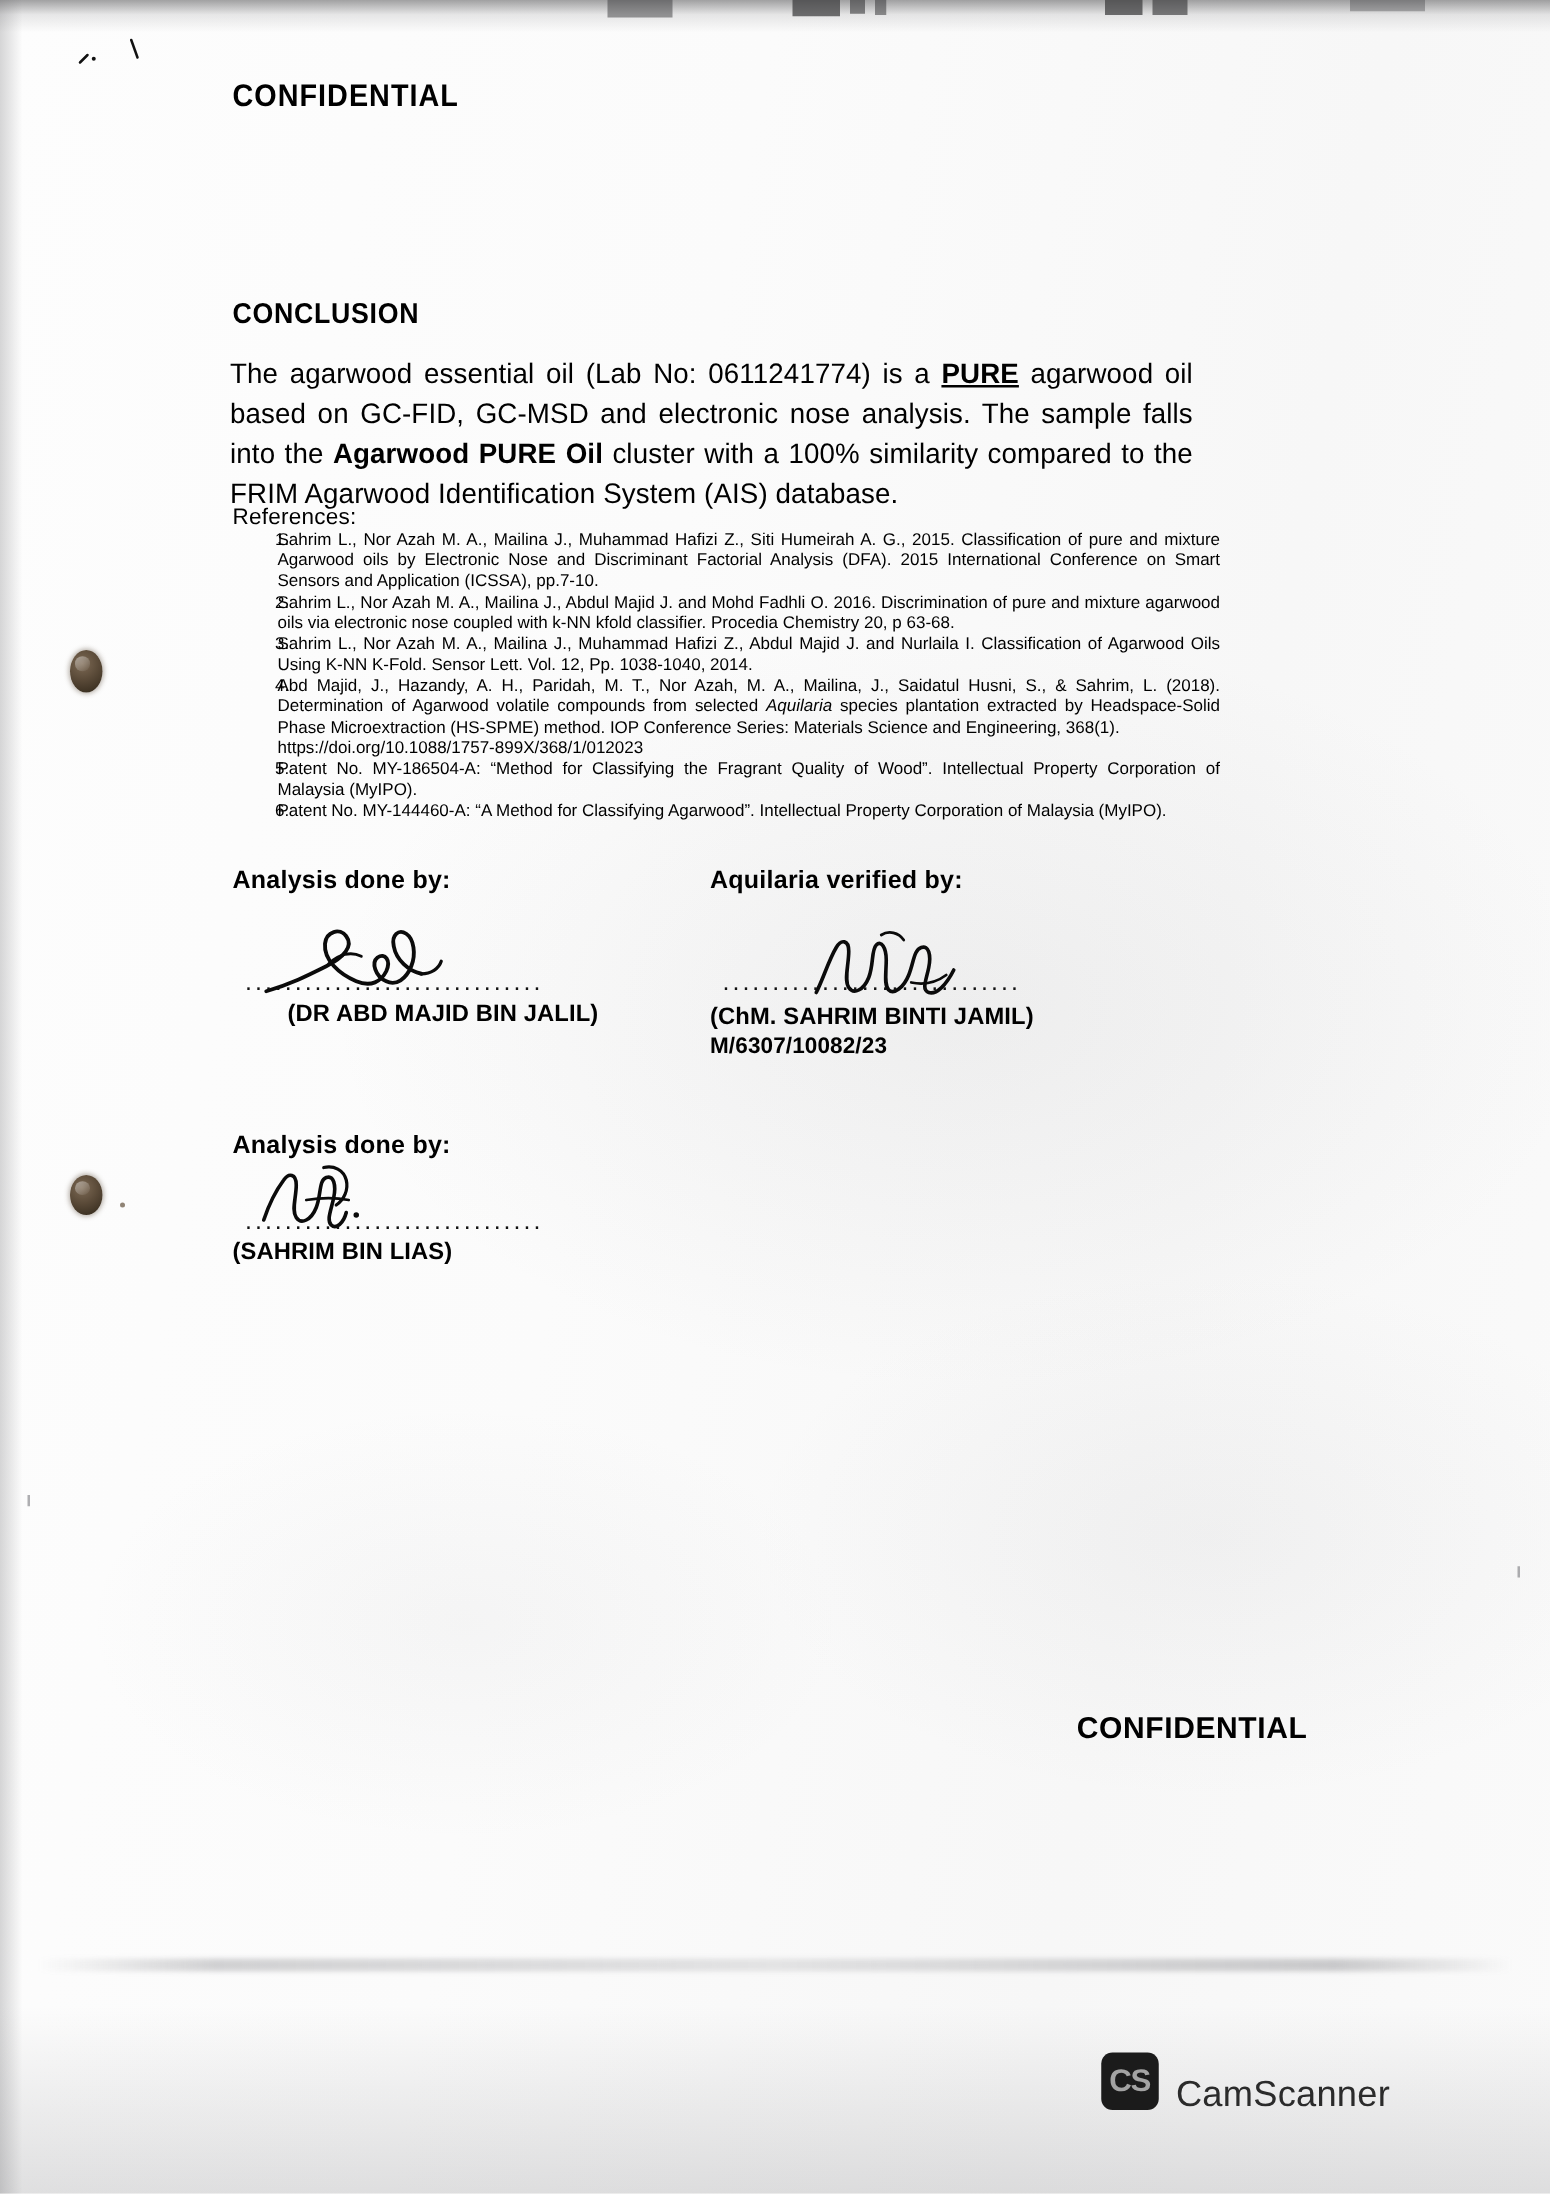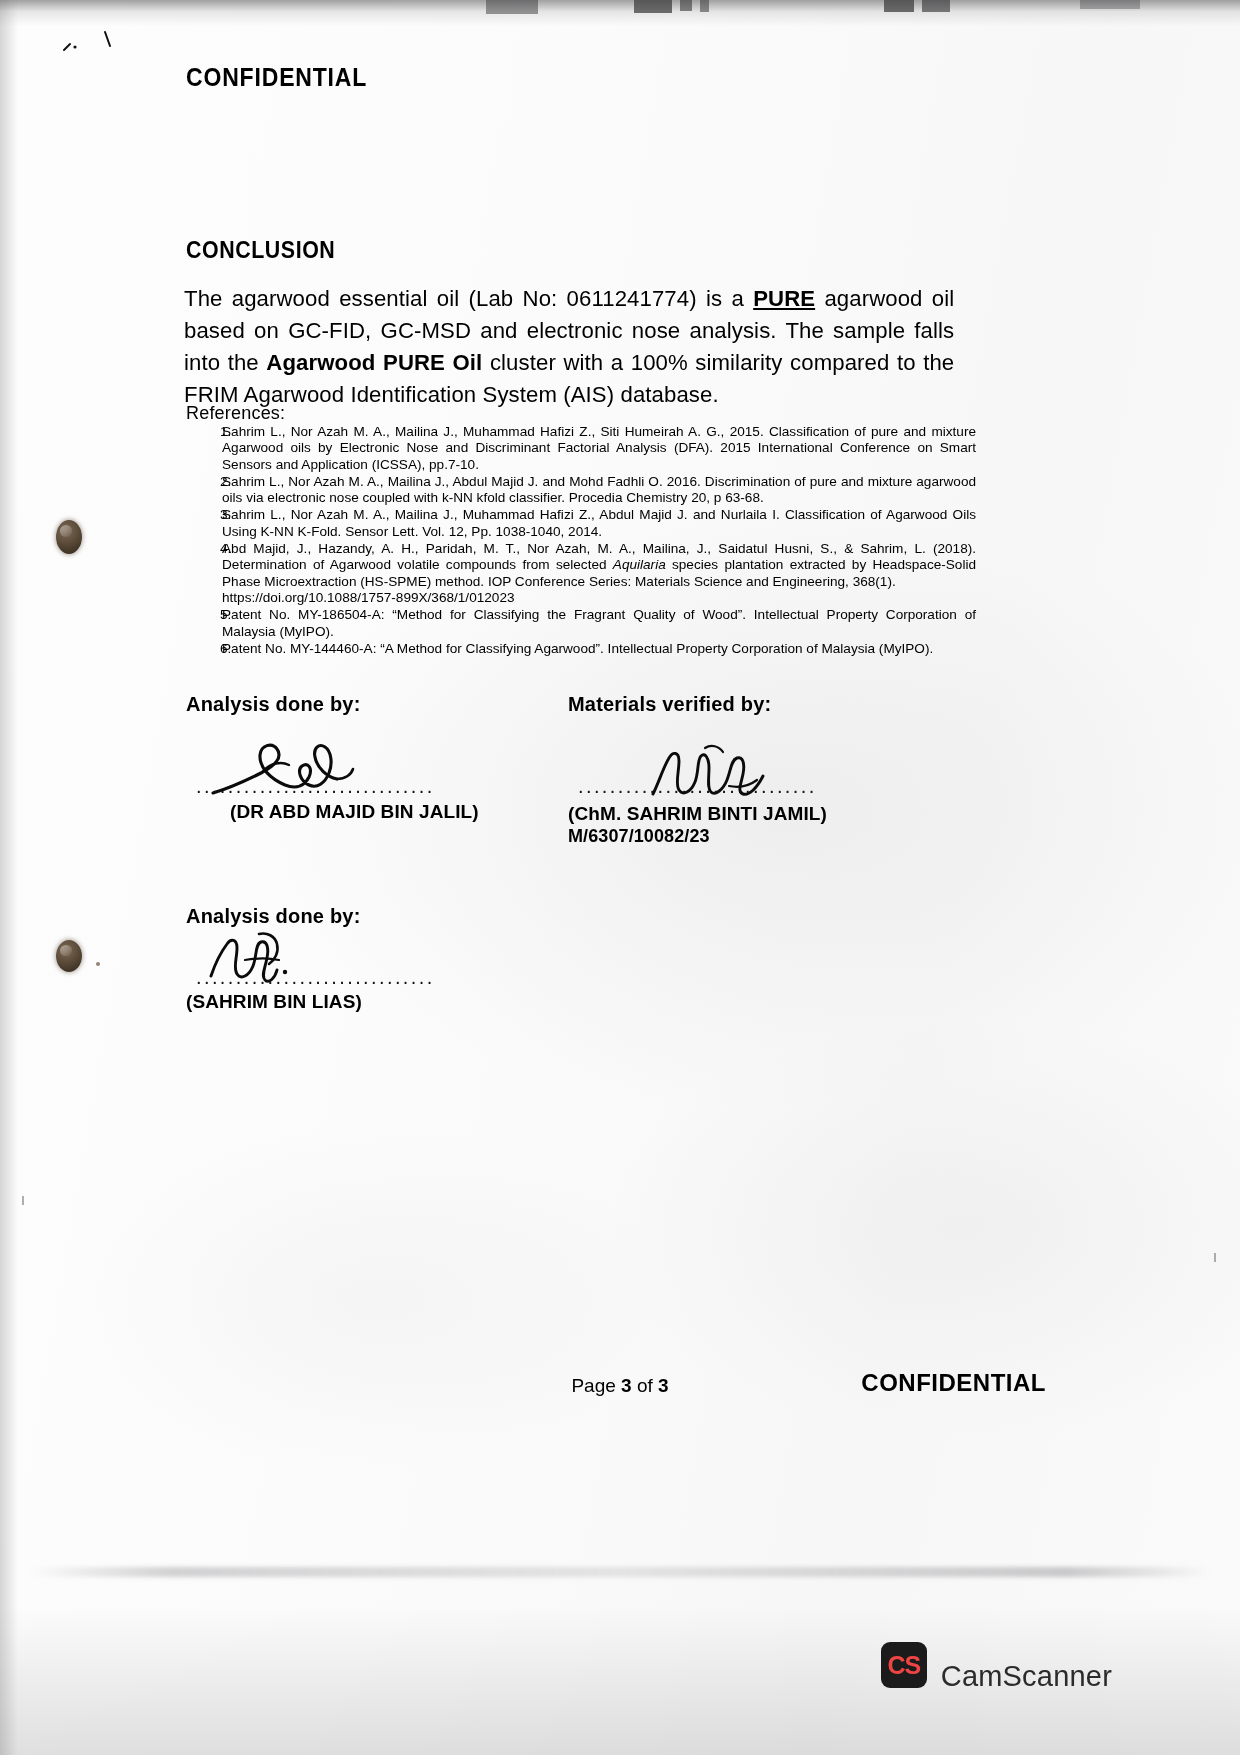--- a/index.html
+++ b/index.html
@@ -106,21 +106,21 @@
   .ftr-conf{
     position:absolute;right:186px;top:1369px;
     font-size:24px;font-weight:bold;letter-spacing:.5px;
   }
 
   
   .cam{position:absolute;right:120px;bottom:62px;display:flex;align-items:center;gap:14px;}
   .cam-logo{
     width:46px;height:46px;border-radius:9px;background:#1b1b1b;
     display:flex;align-items:center;justify-content:center;
-    color:#ef4444;font-size:25px;font-weight:bold;letter-spacing:-1px;
+    color:#a3a3a3;font-size:25px;font-weight:bold;letter-spacing:-1px;
   }
   .cam-txt{font-size:29px;color:#2b2b2b;letter-spacing:.2px;margin-top:23px;}
 </style>
 </head>
 <body>
 
 <div id="page"></div>
 <div class="edge-top"></div>
 <div class="edge-top-specks">
   <div class="speck" style="left:486px;top:0;width:52px;height:14px;opacity:.5"></div>
@@ -191,41 +191,40 @@
 
   <div class="sig-label" style="left:186px;top:693px;">Analysis done by:</div>
   <svg class="sigimg" style="left:205px;top:735px;" width="200" height="70" viewBox="0 0 200 70">
     <path d="M8 58 C28 52, 40 46, 56 38 C70 31, 78 22, 72 14 C67 7, 56 10, 55 20 C54 33, 66 44, 80 50 C92 55, 100 50, 104 42 C108 33, 103 27, 97 31 C92 35, 95 46, 104 50 C112 54, 120 48, 124 38 C128 28, 126 16, 120 12 C114 8, 108 13, 110 22 C112 33, 122 42, 132 44" stroke="#0b0b0b" stroke-width="3.1" fill="none" stroke-linecap="round" stroke-linejoin="round"></path>
     <path d="M58 36 C66 28, 76 26, 84 30" stroke="#0b0b0b" stroke-width="2.4" fill="none" stroke-linecap="round"></path>
     <path d="M132 44 C140 44, 146 40, 148 34" stroke="#0b0b0b" stroke-width="2.6" fill="none" stroke-linecap="round"></path>
   </svg>
   <div class="dots" style="left:196px;top:775px;">..............................</div>
   <div class="sig-name" style="left:186px;top:801px;margin-left:44px;">(DR ABD MAJID BIN JALIL)</div>
 
-  <div class="sig-label" style="left:568px;top:693px;">Materials verified by:</div>
+  <div class="sig-label" style="left:568px;top:693px;">Aquilaria verified by:</div>
   <svg class="sigimg" style="left:645px;top:742px;" width="140" height="62" viewBox="0 0 140 62">
     <path d="M8 52 C14 40, 18 26, 24 16 C28 9, 34 10, 34 19 C34 30, 30 42, 34 48 C38 54, 46 50, 50 40 C54 30, 52 18, 56 14 C60 10, 64 16, 64 26 C64 36, 62 46, 66 50 C70 54, 78 48, 82 38 C86 28, 86 18, 92 16 C98 14, 100 22, 98 32 C96 42, 92 50, 98 52 C104 54, 112 46, 118 34" stroke="#0b0b0b" stroke-width="2.9" fill="none" stroke-linecap="round" stroke-linejoin="round"></path>
     <path d="M60 6 C66 2, 74 4, 78 10" stroke="#0b0b0b" stroke-width="2.2" fill="none" stroke-linecap="round"></path>
     <path d="M84 44 C94 46, 104 44, 112 38" stroke="#0b0b0b" stroke-width="2.2" fill="none" stroke-linecap="round"></path>
   </svg>
   <div class="dots" style="left:578px;top:775px;">..............................</div>
   <div class="sig-name" style="left:568px;top:803px;">(ChM. SAHRIM BINTI JAMIL)</div>
   <div class="sig-sub" style="left:568px;top:826px;">M/6307/10082/23</div>
 
   <div class="sig-label" style="left:186px;top:905px;">Analysis done by:</div>
   <svg class="sigimg" style="left:205px;top:930px;" width="110" height="60" viewBox="0 0 110 60">
     <path d="M6 46 C10 34, 16 22, 22 14 C26 8, 32 9, 32 18 C32 28, 28 38, 32 44 C36 50, 44 46, 48 36 C52 26, 50 14, 56 12 C62 10, 64 18, 62 28 C60 38, 56 46, 60 50 C64 54, 70 48, 72 40" stroke="#0b0b0b" stroke-width="2.9" fill="none" stroke-linecap="round" stroke-linejoin="round"></path>
     <path d="M54 4 C62 2, 70 6, 72 14 C74 22, 70 30, 64 34" stroke="#0b0b0b" stroke-width="2.6" fill="none" stroke-linecap="round"></path>
     <path d="M40 30 C52 28, 64 28, 74 30" stroke="#0b0b0b" stroke-width="2.2" fill="none" stroke-linecap="round"></path>
     <circle cx="80" cy="42" r="2.2" fill="#0b0b0b"></circle>
   </svg>
   <div class="dots" style="left:196px;top:966px;">..............................</div>
   <div class="sig-name" style="left:186px;top:991px;">(SAHRIM BIN LIAS)</div>
 
-  <div class="pg"><span>Page </span><b>3</b><span> of </span><b>3</b></div>
   <div class="ftr-conf">CONFIDENTIAL</div>
 
   <div class="cam">
     <div class="cam-logo">CS</div>
     <div class="cam-txt">CamScanner</div>
   </div>
 
 </div>
 
 </body></html>

